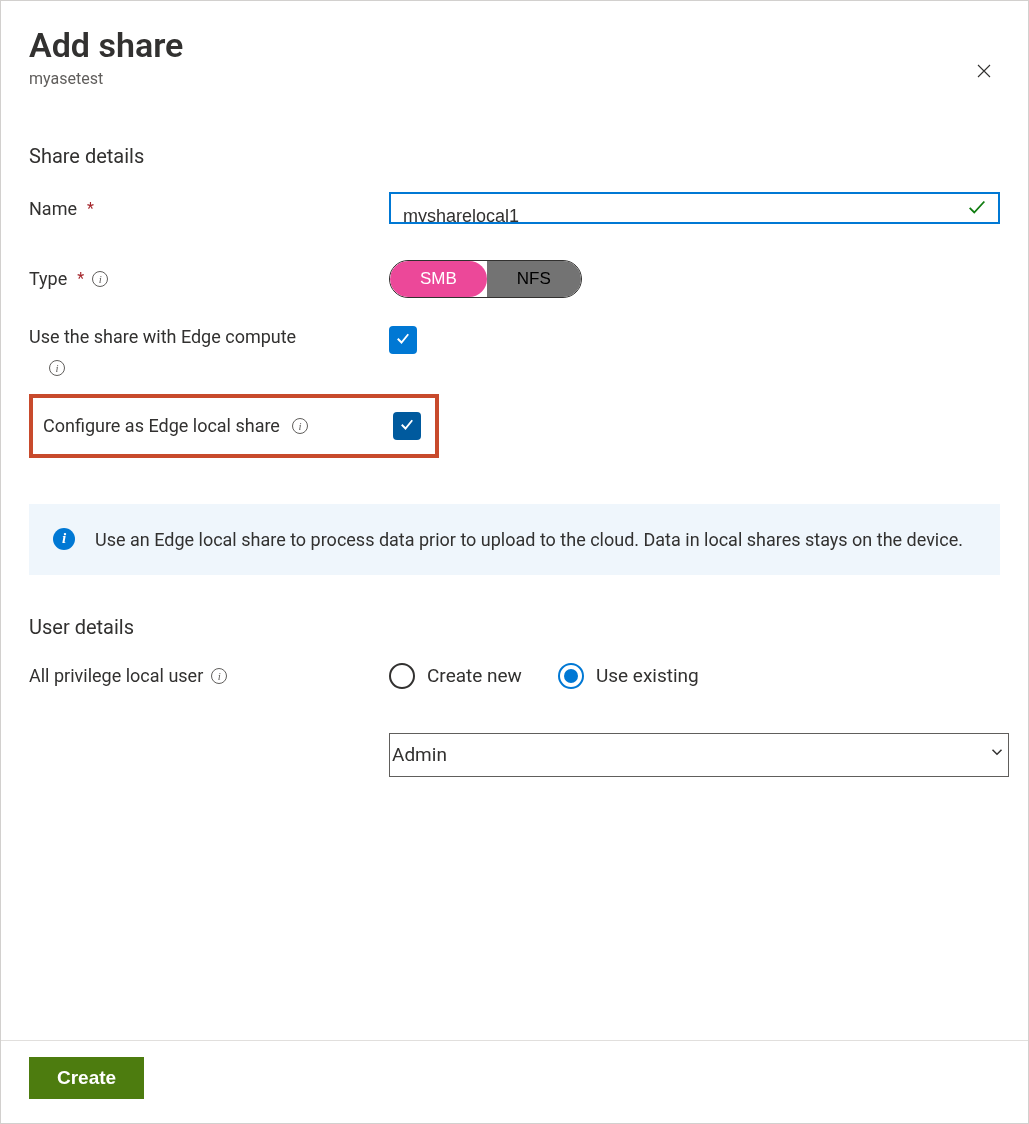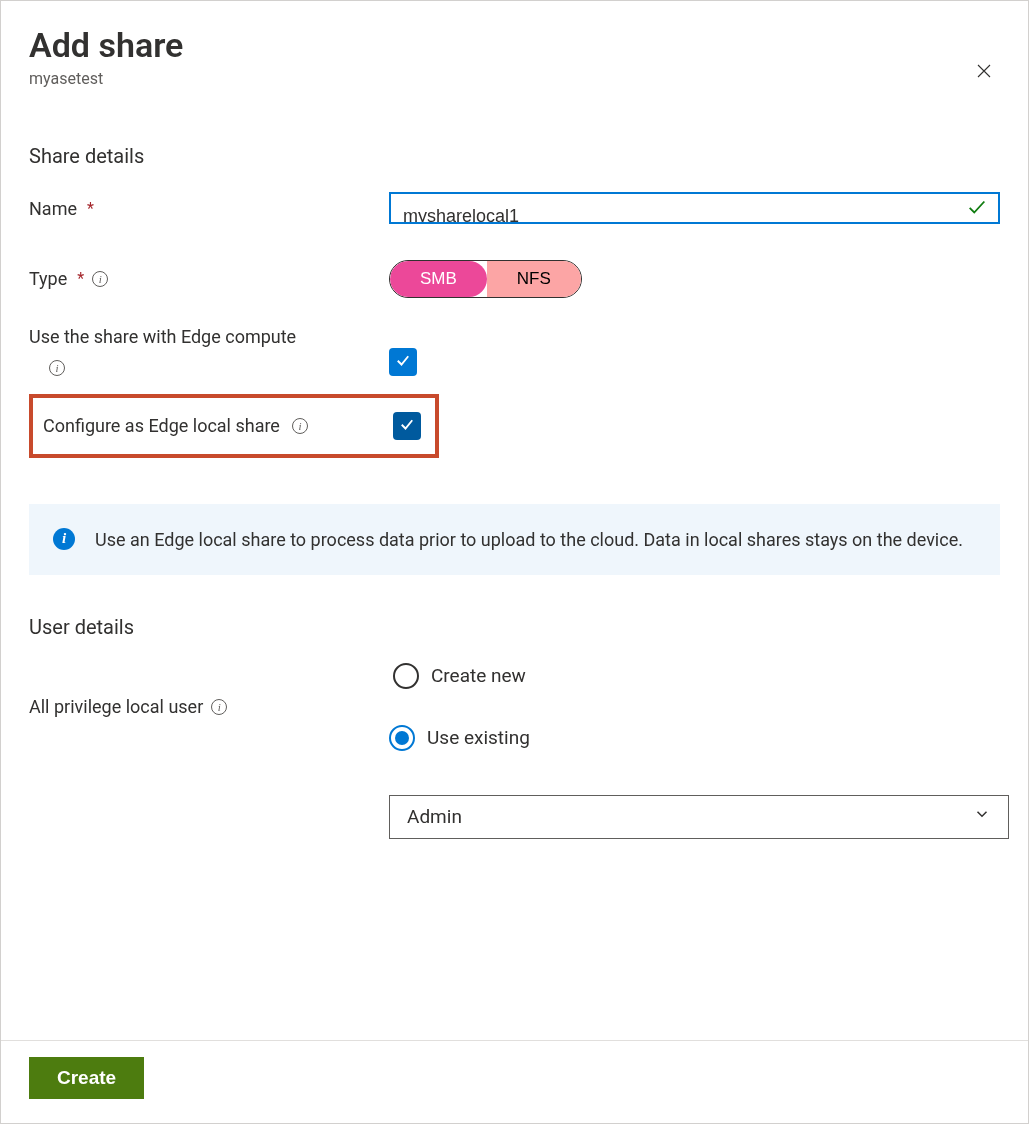--- a/index.html
+++ b/index.html
@@ -103,32 +103,32 @@
     border: 1px solid #323130;
     border-radius: 999px;
     overflow: hidden;
     height: 38px;
   }
   .toggle-opt {
     display: flex; align-items: center; justify-content: center;
     font-size: 17px;
     padding: 0 30px;
     cursor: pointer;
-    background: #fca5a5;
+    background: #737373;
     border: none;
   }
   .toggle-opt.selected {
     background: #ec4899;
     color: #fff;
     border-radius: 999px;
   }
 
   .check-row {
     display: flex;
-    align-items: flex-end;
+    align-items: flex-start;
     margin-top: 28px;
   }
   .check-label {
     width: 360px;
     flex-shrink: 0;
     font-size: 18px;
   }
   .check-label .inline { display: inline-flex; align-items: center; gap: 10px; }
   .check-label .below { margin-left: 20px; margin-top: 8px; }
 
@@ -170,23 +170,21 @@
     font-style: italic;
     font-family: Georgia, serif;
     display: flex; align-items: center; justify-content: center;
     font-size: 15px;
     flex-shrink: 0;
     margin-top: 2px;
   }
 
   .radio-row {
     display: flex;
-    align-items: center;
     gap: 36px;
-    flex-direction: column;
   }
   .radio {
     width: 26px; height: 26px;
     border: 2px solid #323130;
     border-radius: 50%;
     display: inline-flex; align-items: center; justify-content: center;
     cursor: pointer;
     flex-shrink: 0;
   }
   .radio.selected { border-color: #0078d4; }
@@ -200,21 +198,21 @@
     margin-top: 44px;
     margin-left: 360px;
   }
   .select {
     width: 620px;
     height: 44px;
     border: 1px solid #605e5c;
     display: flex;
     align-items: center;
     justify-content: space-between;
-    padding: 0 17px;
+    padding: 0 2px;
     font-size: 19px;
     cursor: pointer;
   }
   .chevron svg { width: 18px; height: 18px; stroke: #323130; stroke-width: 2; fill: none; }
 
   .footer {
     border-top: 1px solid #e1dfdd;
     padding: 16px 28px 24px 28px;
   }
   .create-btn {

